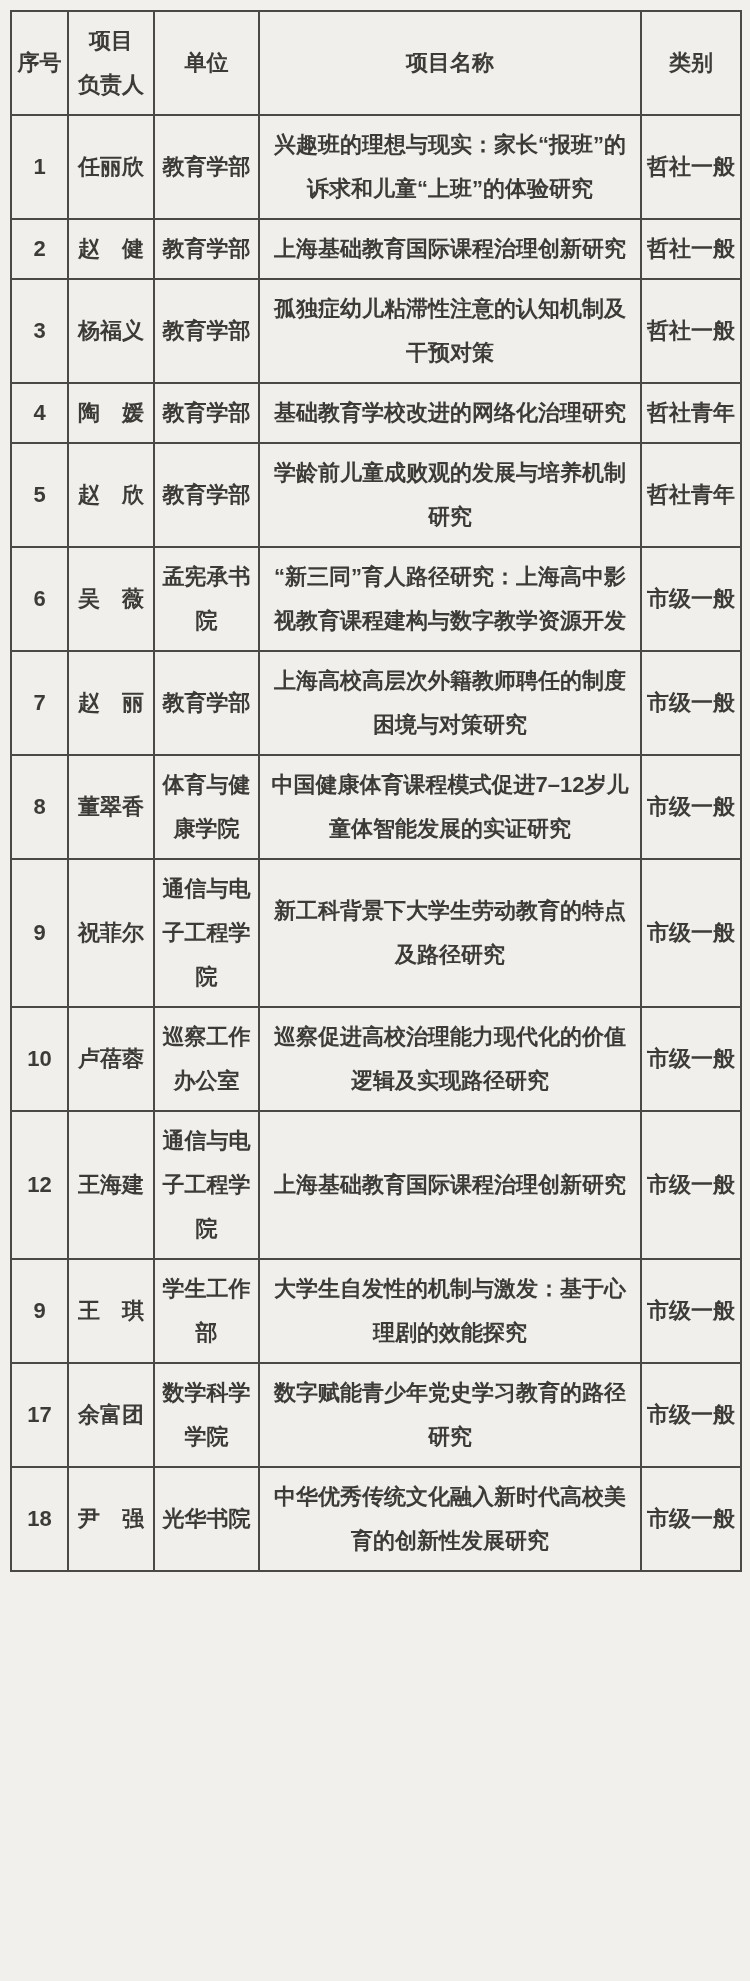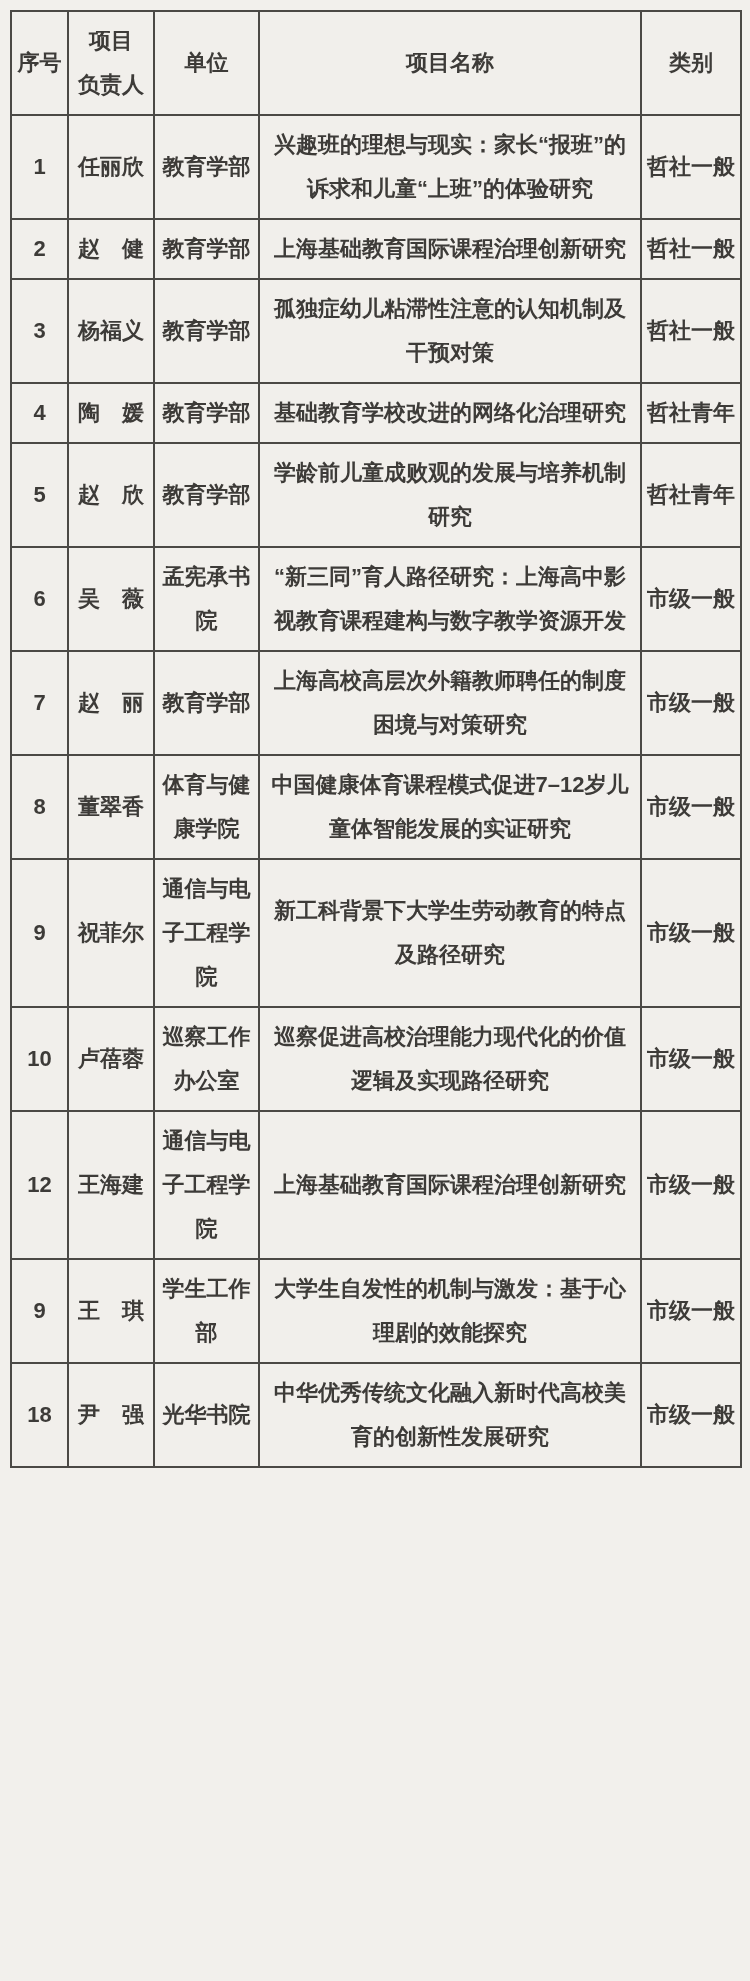--- a/index.html
+++ b/index.html
@@ -146,20 +146,27 @@
           <td class="col-category">市级一般</td>
         </tr>
         <tr>
           <td class="col-no">9</td>
           <td class="col-leader">王　琪</td>
           <td class="col-unit">学生工作部</td>
           <td class="col-title">大学生自发性的机制与激发：基于心理剧的效能探究</td>
           <td class="col-category">市级一般</td>
         </tr>
         <tr>
+          <td class="col-no">17</td>
+          <td class="col-leader">余富团</td>
+          <td class="col-unit">数学科学学院</td>
+          <td class="col-title">数字赋能青少年党史学习教育的路径研究</td>
+          <td class="col-category">市级一般</td>
+        </tr>
+        <tr>
           <td class="col-no">18</td>
           <td class="col-leader">尹　强</td>
           <td class="col-unit">光华书院</td>
           <td class="col-title">中华优秀传统文化融入新时代高校美育的创新性发展研究</td>
           <td class="col-category">市级一般</td>
         </tr>
       </tbody>
   </table>
 </div>
 

